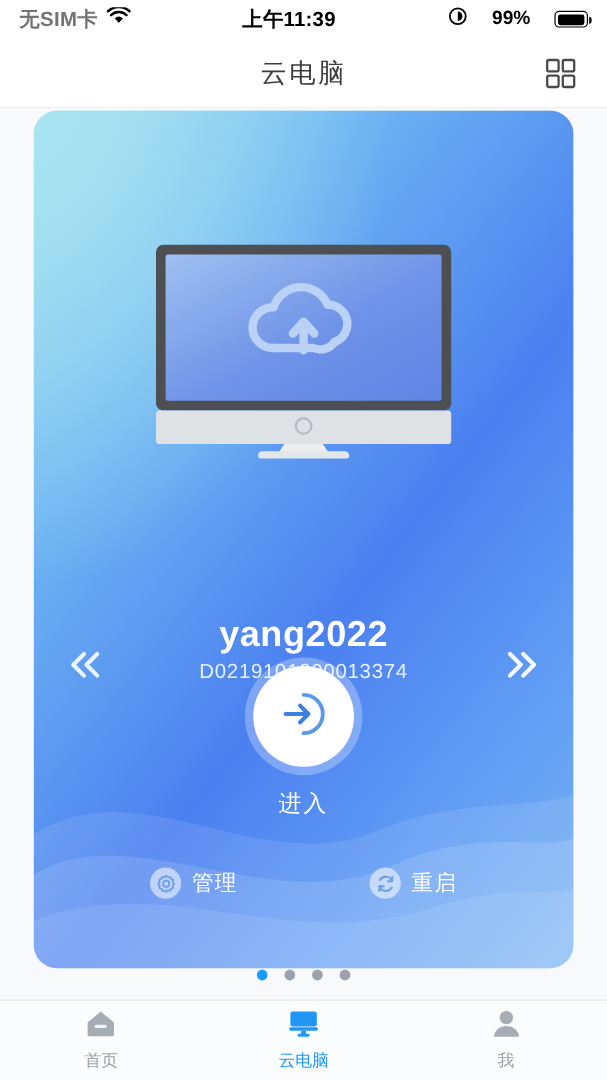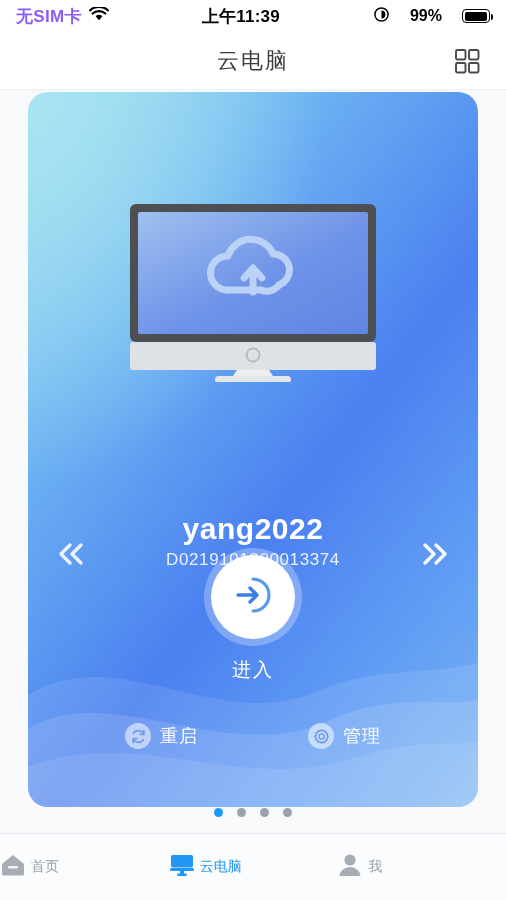--- a/index.html
+++ b/index.html
@@ -11,21 +11,21 @@
   }
   .phone { position:relative; width:506px; height:900px; background:#f7f9fb; }
 
   
   .statusbar{
     position:absolute; top:0; left:0; width:506px; height:32px;
     background:#ffffff; display:flex; align-items:center;
     padding:0 16px;
   }
   .sb-left{ display:flex; align-items:center; gap:7px; flex:0 0 auto; }
-  .sb-carrier{ font-size:17px; color:#8b5cf6; font-weight:600; letter-spacing:.3px;}
+  .sb-carrier{ font-size:17px; color:#737373; font-weight:600; letter-spacing:.3px;}
   .wifi-icon{ display:block; }
   .sb-center{ flex:1; text-align:center; font-size:17px; font-weight:700; color:#000; letter-spacing:.2px;}
   .sb-right{ display:flex; align-items:center; gap:20px; flex:0 0 auto;}
   .sb-batt-pct{ font-size:16px; font-weight:600; color:#000;}
   .batt{
     width:28px; height:14px; border:1.6px solid #000; border-radius:4px;
     position:relative; display:flex; align-items:center; padding:1.5px;
   }
   .batt::after{
     content:""; position:absolute; right:-4px; top:4px; width:2.5px; height:6px;
@@ -111,21 +111,21 @@
   .dot{ width:9px; height:9px; border-radius:50%; background:#9aa3ad; cursor:pointer;}
   .dot.active{ background:#1a9cff; }
 
   
   .tabbar{
     position:absolute; bottom:0; left:0; width:506px; height:67px;
     background:#fbfcfd; border-top:1px solid #e9edf1;
     display:flex; align-items:center;
   }
   .tab{
-    flex:1; display:flex; flex-direction:row; align-items:center;
+    flex:1; display:flex; flex-direction:column; align-items:center;
     gap:5px; cursor:pointer;
   }
   .tab-label{ font-size:14px; color:#9aa1a9; }
   .tab.active .tab-label{ color:#2196f3; }
 </style>
 </head>
 <body>
 
 <div class="phone">
 
@@ -224,43 +224,43 @@
           <svg width="46" height="46" viewBox="0 0 46 46">
             <path d="M23 7 A16 16 0 1 1 23 39" fill="none" stroke="#5b9ae8" stroke-width="3.2" stroke-linecap="round"></path>
             <path d="M8 23 L27 23 M20 16 L27 23 L20 30" fill="none" stroke="#3d7fe0" stroke-width="3.4" stroke-linecap="round" stroke-linejoin="round"></path>
           </svg>
         </span>
       </div>
       <div class="enter-label">进入</div>
     </div>
 
     <div class="actions">
-      <div class="action">
-        <span class="action-ic">
-          <svg width="17" height="17" viewBox="0 0 17 17">
-            <path d="M13.6 6.2 A5.6 5.6 0 0 0 3.6 5.2" fill="none" stroke="#6f9fe6" stroke-width="1.8" stroke-linecap="round"></path>
-            <path d="M3.4 10.8 A5.6 5.6 0 0 0 13.4 11.8" fill="none" stroke="#6f9fe6" stroke-width="1.8" stroke-linecap="round"></path>
-            <path d="M13.8 2.6 L13.8 6.4 L10.2 6.4" fill="none" stroke="#6f9fe6" stroke-width="1.8" stroke-linecap="round" stroke-linejoin="round"></path>
-            <path d="M3.2 14.4 L3.2 10.6 L6.8 10.6" fill="none" stroke="#6f9fe6" stroke-width="1.8" stroke-linecap="round" stroke-linejoin="round"></path>
-          </svg>
-        </span>
-        <span class="action-label">重启</span>
-      </div>
       <div class="action">
         <span class="action-ic">
           <svg width="17" height="17" viewBox="0 0 17 17">
             <path d="M8.5 1.8 L10 3.1 L11.9 2.7 L12.5 4.5 L14.3 5.1 L13.9 7 L15.2 8.5
                      L13.9 10 L14.3 11.9 L12.5 12.5 L11.9 14.3 L10 13.9 L8.5 15.2
                      L7 13.9 L5.1 14.3 L4.5 12.5 L2.7 11.9 L3.1 10 L1.8 8.5
                      L3.1 7 L2.7 5.1 L4.5 4.5 L5.1 2.7 L7 3.1 Z" fill="none" stroke="#6f9fe6" stroke-width="1.5" stroke-linejoin="round"></path>
             <circle cx="8.5" cy="8.5" r="2.6" fill="none" stroke="#6f9fe6" stroke-width="1.5"></circle>
           </svg>
         </span>
         <span class="action-label">管理</span>
       </div>
+      <div class="action">
+        <span class="action-ic">
+          <svg width="17" height="17" viewBox="0 0 17 17">
+            <path d="M13.6 6.2 A5.6 5.6 0 0 0 3.6 5.2" fill="none" stroke="#6f9fe6" stroke-width="1.8" stroke-linecap="round"></path>
+            <path d="M3.4 10.8 A5.6 5.6 0 0 0 13.4 11.8" fill="none" stroke="#6f9fe6" stroke-width="1.8" stroke-linecap="round"></path>
+            <path d="M13.8 2.6 L13.8 6.4 L10.2 6.4" fill="none" stroke="#6f9fe6" stroke-width="1.8" stroke-linecap="round" stroke-linejoin="round"></path>
+            <path d="M3.2 14.4 L3.2 10.6 L6.8 10.6" fill="none" stroke="#6f9fe6" stroke-width="1.8" stroke-linecap="round" stroke-linejoin="round"></path>
+          </svg>
+        </span>
+        <span class="action-label">重启</span>
+      </div>
     </div>
   </div>
 
   <div class="dots">
     <span class="dot active"></span>
     <span class="dot"></span>
     <span class="dot"></span>
     <span class="dot"></span>
   </div>
 

